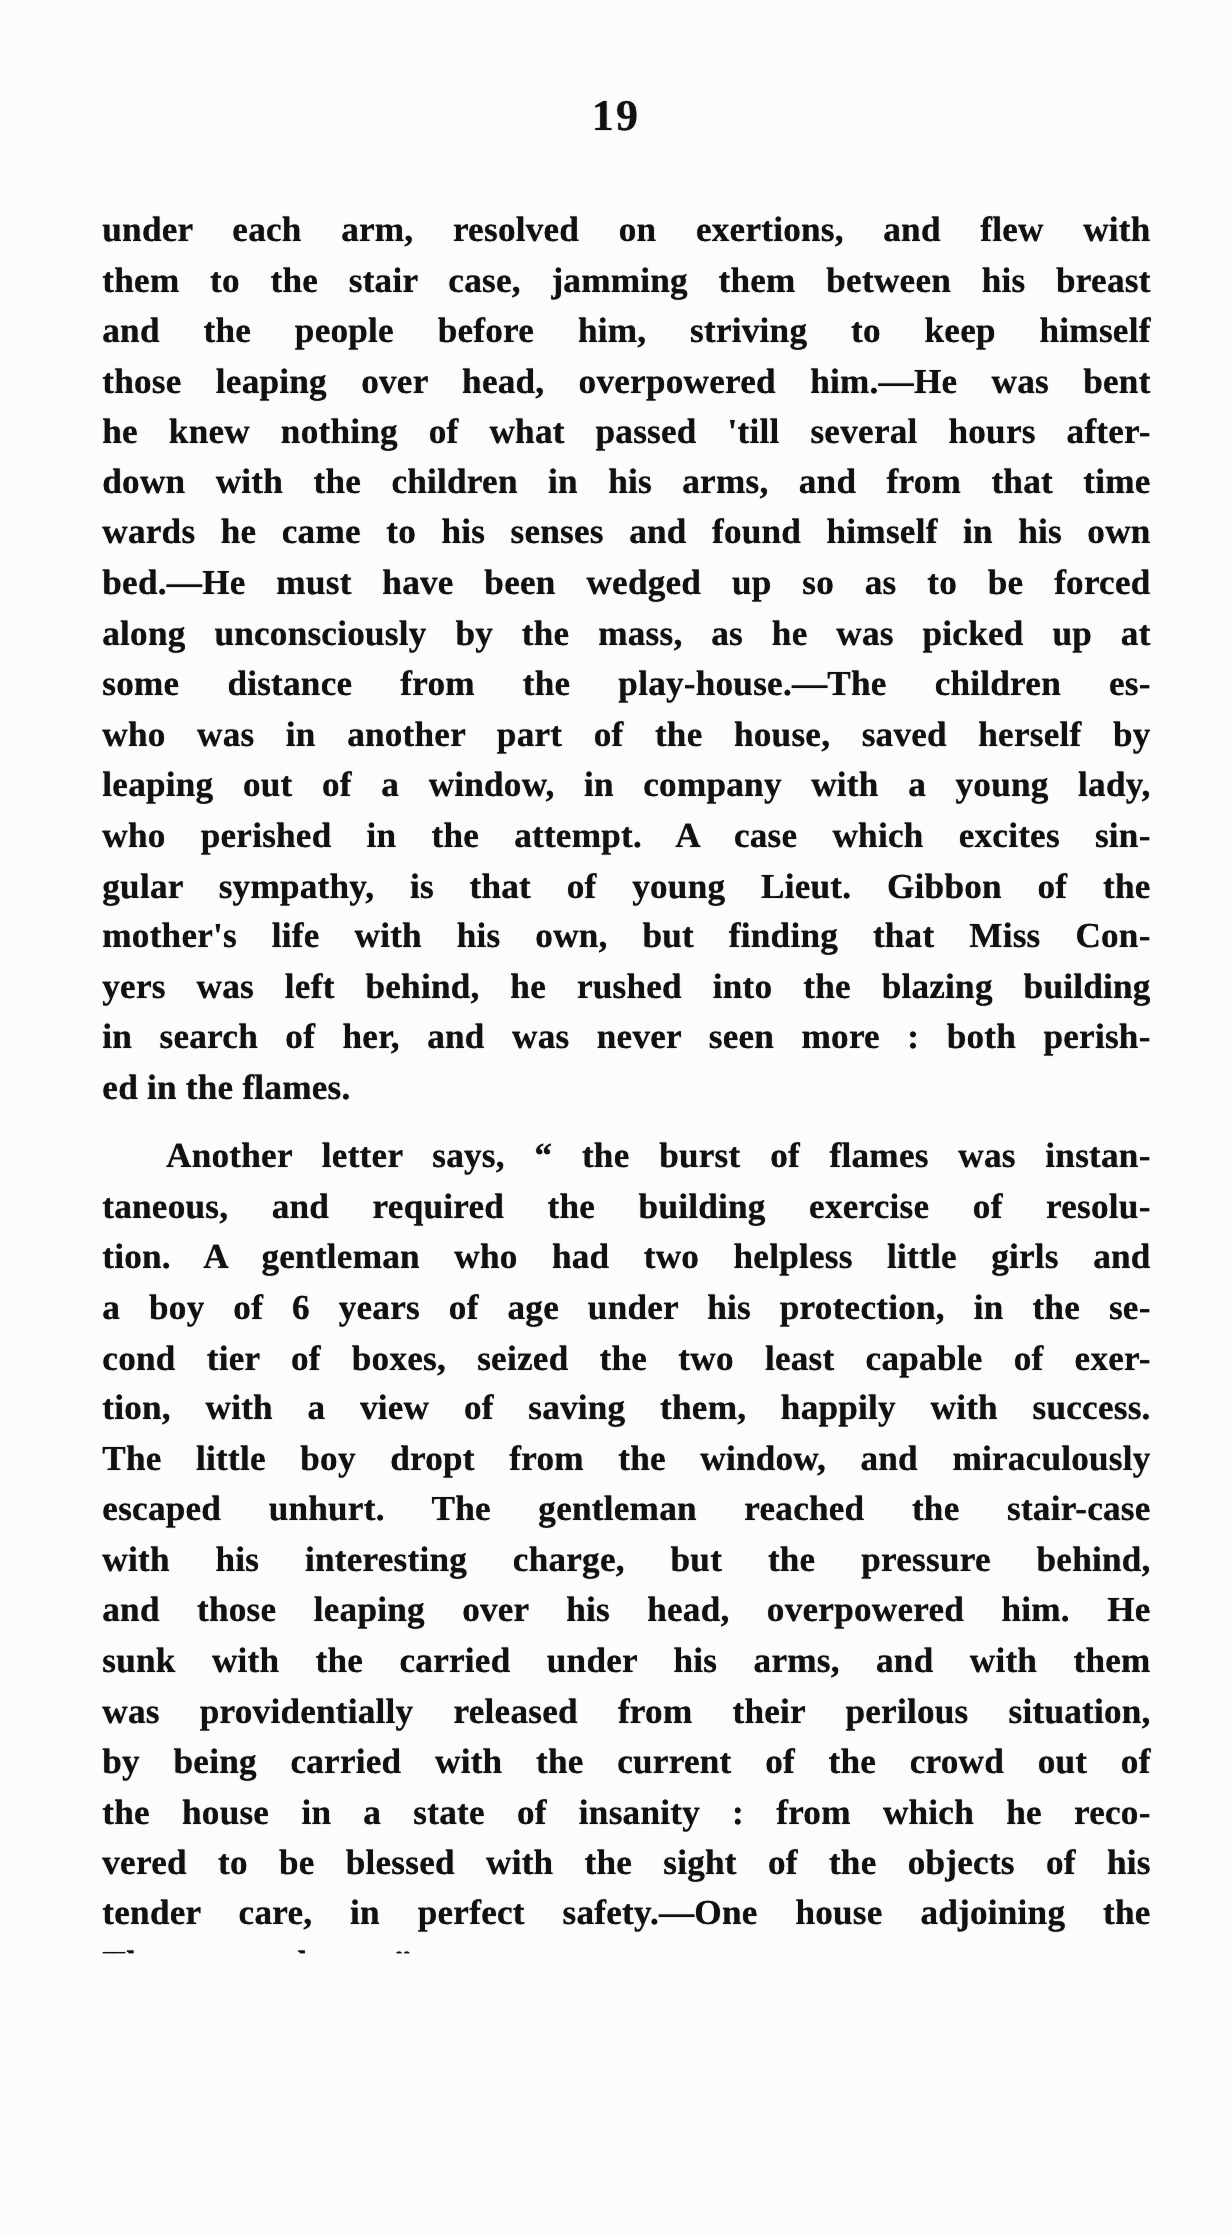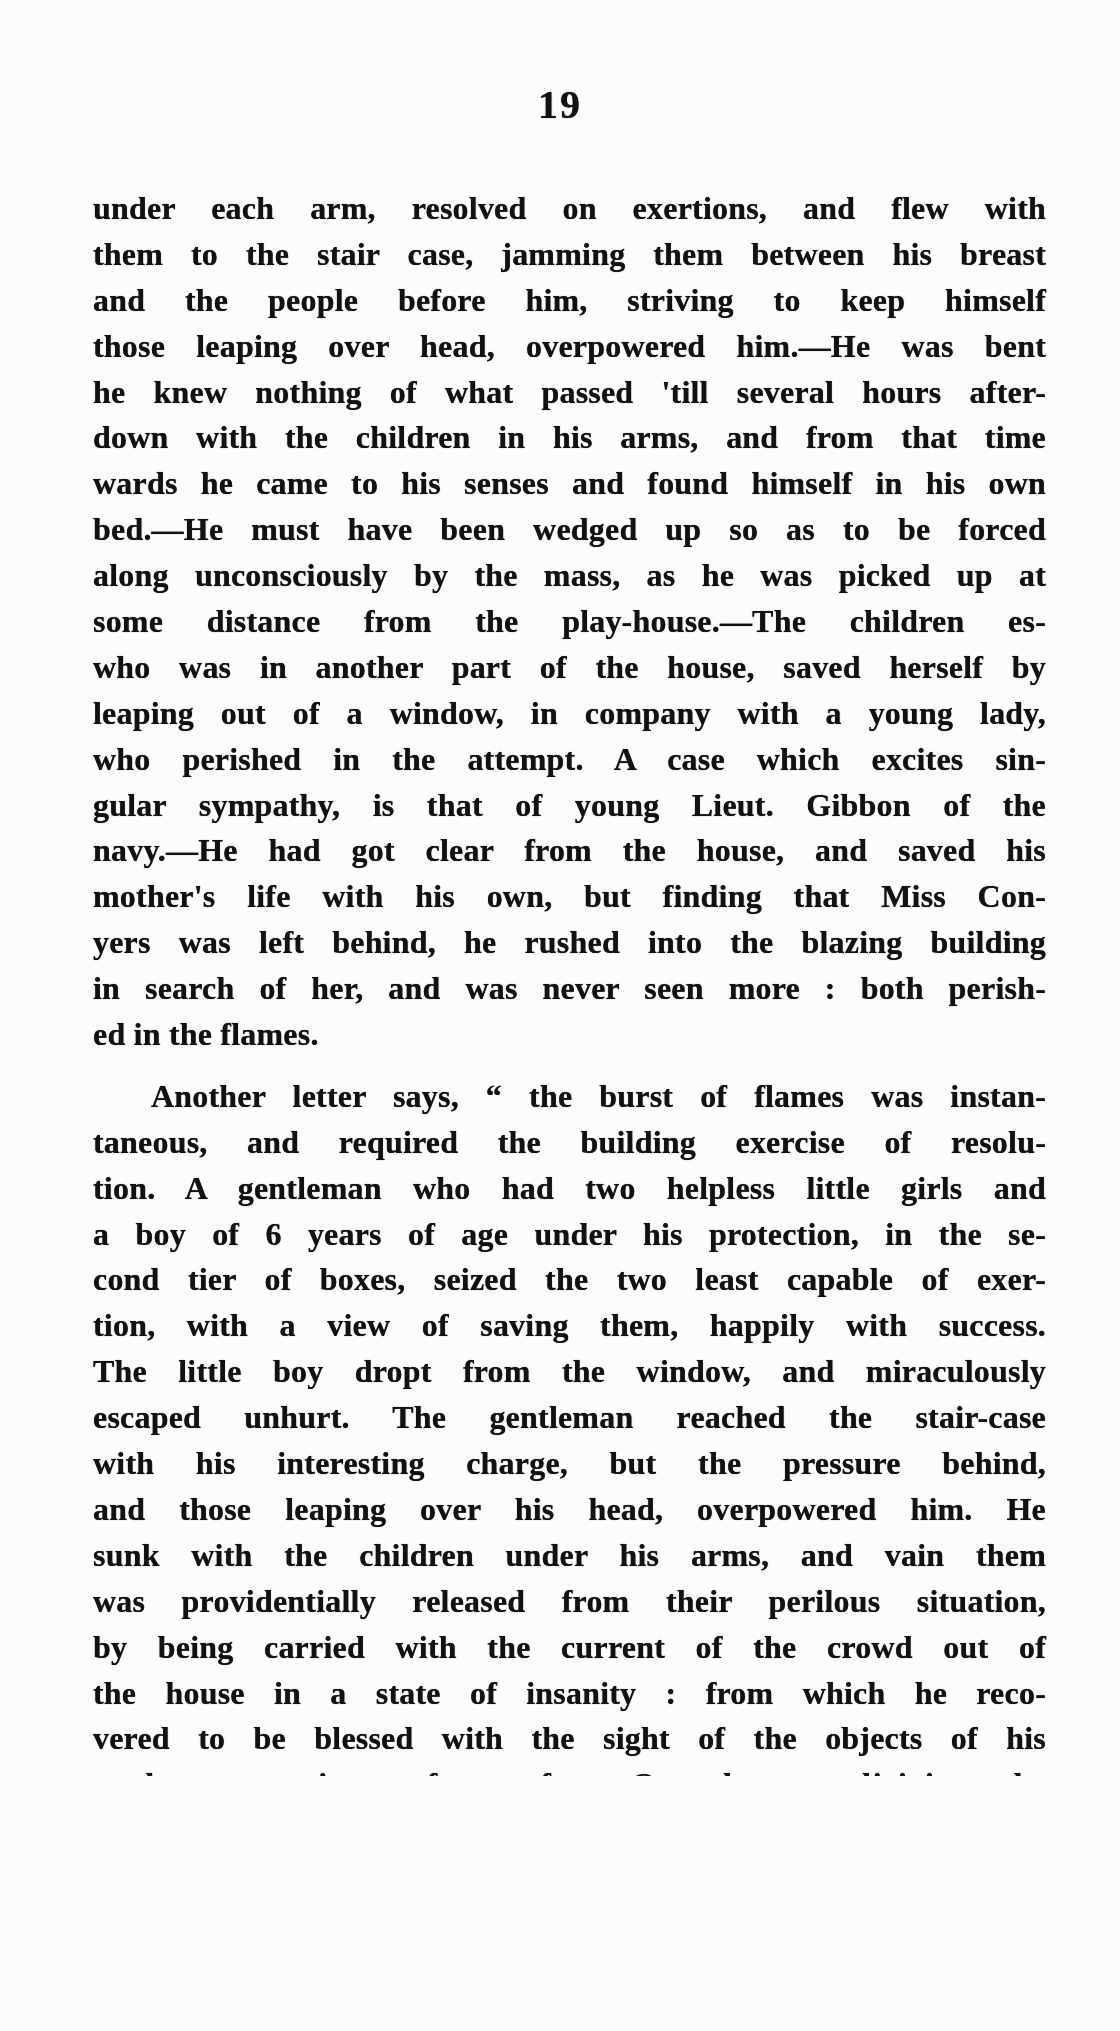--- a/index.html
+++ b/index.html
@@ -69,38 +69,37 @@
         <div class="line">he knew nothing of what passed 'till several hours after-</div>
         <div class="line">down with the children in his arms, and from that time</div>
         <div class="line">wards he came to his senses and found himself in his own</div>
         <div class="line">bed.—He must have been wedged up so as to be forced</div>
         <div class="line">along unconsciously by the mass, as he was picked up at</div>
         <div class="line">some distance from the play-house.—The children es-</div>
         <div class="line">who was in another part of the house, saved herself by</div>
         <div class="line">leaping out of a window, in company with a young lady,</div>
         <div class="line">who perished in the attempt.  A case which excites sin-</div>
         <div class="line">gular sympathy, is that of young Lieut. Gibbon of the</div>
-        <div class="line">navy.—He had got clear from the house, and saved his</div>
         <div class="line">mother's life with his own, but finding that Miss Con-</div>
         <div class="line">yers was left behind, he rushed into the blazing building</div>
         <div class="line">in search of her, and was never seen more : both perish-</div>
         <div class="line last">ed in the flames.</div>
       </div>
       <div class="paragraph">
         <div class="line indent">Another letter says, “ the burst of flames was instan-</div>
         <div class="line">taneous, and required the building exercise of resolu-</div>
         <div class="line">tion.  A gentleman who had two helpless little girls and</div>
         <div class="line">a boy of 6 years of age under his protection, in the se-</div>
         <div class="line">cond tier of boxes, seized the two least capable of exer-</div>
         <div class="line">tion, with a view of saving them, happily with success.</div>
         <div class="line">The little boy dropt from the window, and miraculously</div>
         <div class="line">escaped unhurt.  The gentleman reached the stair-case</div>
         <div class="line">with his interesting charge, but the pressure behind,</div>
         <div class="line">and those leaping over his head, overpowered him.  He</div>
-        <div class="line">sunk with the children under his arms, and vain them</div>
+        <div class="line">sunk with the carried under his arms, and with them</div>
         <div class="line">was providentially released from their perilous situation,</div>
         <div class="line">by being carried with the current of the crowd out of</div>
         <div class="line">the house in a state of insanity : from which he reco-</div>
         <div class="line">vered to be blessed with the sight of the objects of his</div>
         <div class="line">tender care, in perfect safety.—One house adjoining the</div>
         <div class="line last">Theatre was burnt.”</div>
       </div>
     </div>
 </div>
 

